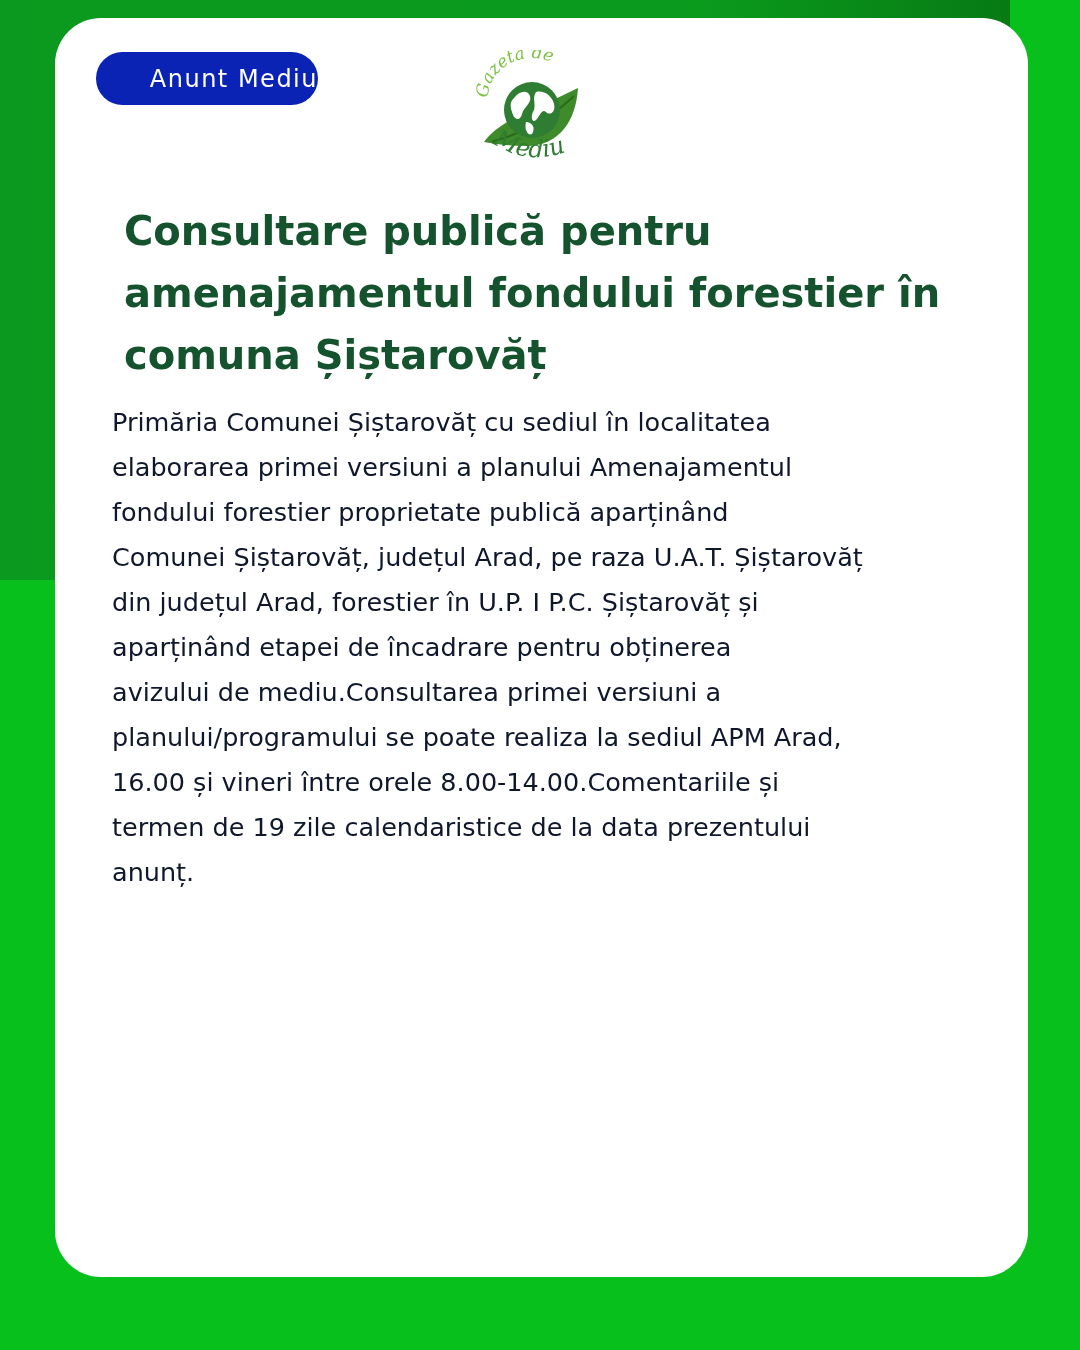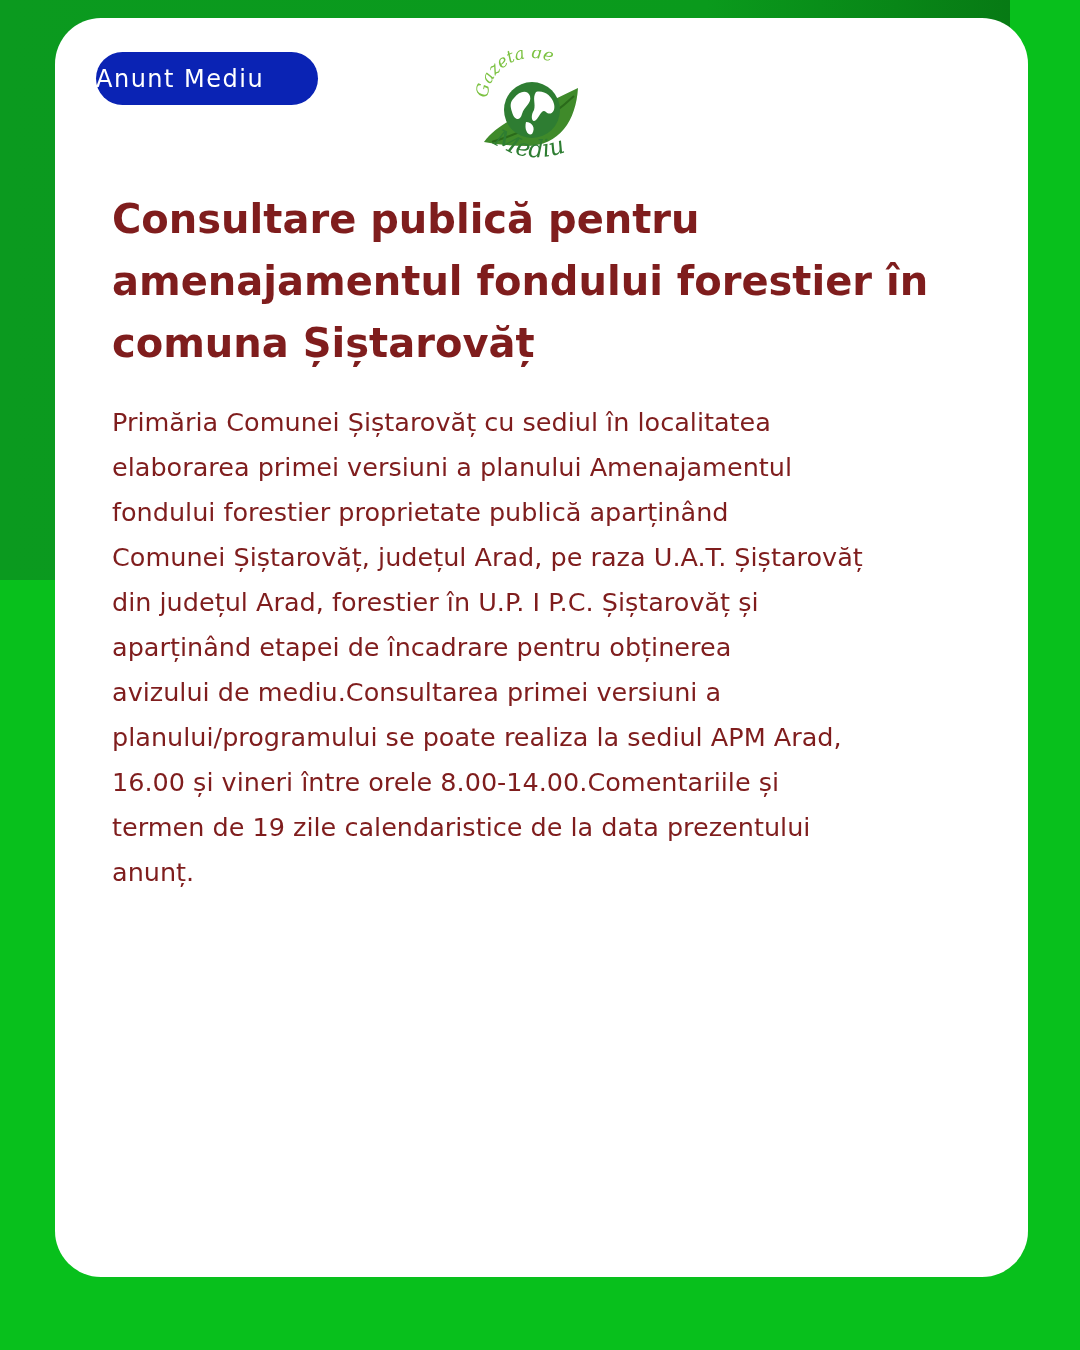--- a/index.html
+++ b/index.html
@@ -13,36 +13,36 @@
     background:linear-gradient(90deg,#0b9a1f 0%,#0a9a1c 70%,#077a14 100%);
   }
   .card {
     position:absolute; left:55px; top:18px; width:973px; height:1259px;
     background:#ffffff; border-radius:46px;
   }
   .badge {
     position:absolute; left:96px; top:52px; width:222px; height:53px;
     background:#0a23b4; border-radius:27px;
     color:#ffffff; font-size:24px; letter-spacing:1.5px;
-    display:flex; align-items:center; justify-content:flex-start;
+    display:flex; align-items:center; justify-content:flex-end;
     font-family:"DejaVu Sans", sans-serif;
   }
   .logo {
     position:absolute; left:470px; top:50px; width:120px; height:124px;
   }
   .title {
     position:absolute; left:112px; top:188px; width:900px;
-    margin:0; color:#7f1d1d; font-weight:bold;
+    margin:12px; color:#14532d; font-weight:bold;
     font-size:40px; line-height:62px;
     font-family:"DejaVu Sans", sans-serif;
   }
   .title span { display:block; white-space:nowrap; }
   .body-text {
     position:absolute; left:112px; top:400px; width:880px;
-    color:#7f1d1d; font-size:25.5px; line-height:45px;
+    color:#0f172a; font-size:25.5px; line-height:45px;
     font-family:"DejaVu Sans", sans-serif;
   }
   .body-text span { display:block; white-space:nowrap; }
 </style>
 </head>
 <body>
 
 <div class="bg-dark"></div>
 
 <div class="card"></div>

